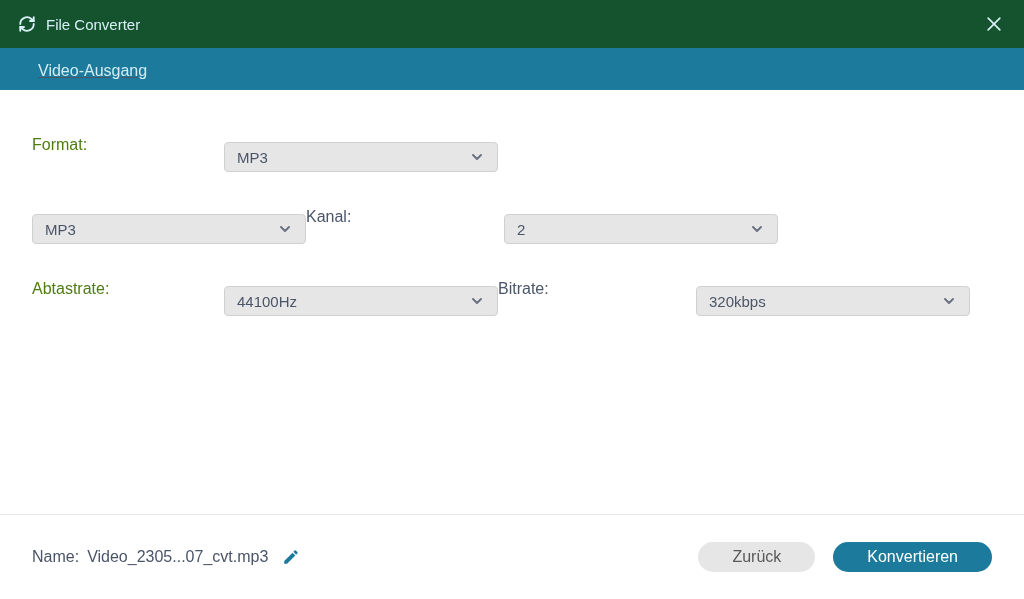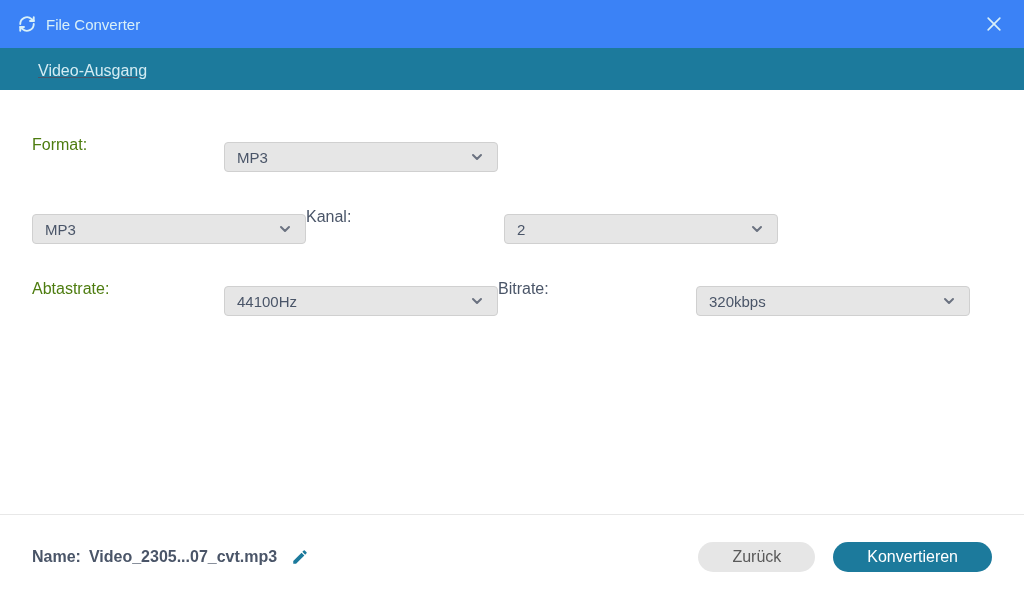--- a/index.html
+++ b/index.html
@@ -5,21 +5,21 @@
   * { box-sizing: border-box; margin: 0; padding: 0; }
   body {
     font-family: -apple-system, BlinkMacSystemFont, "Segoe UI", Arial, sans-serif;
     width: 1024px;
     height: 599px;
     overflow: hidden;
     background: #fff;
     color: #4a5568;
   }
   .titlebar {
-    background: #3b82f6;
+    background: #14532d;
     height: 48px;
     display: flex;
     align-items: center;
     padding: 16px 18px;
     color: #d8f0f8;
     font-size: 15px;
     position: relative;
   }
   .titlebar .app-icon {
     margin-right: 10px;
@@ -106,21 +106,20 @@
     display: flex;
     align-items: center;
     padding: 0 32px;
   }
   .name-row {
     display: flex;
     align-items: flex-end;
     font-size: 16px;
     color: #4a5568;
     flex: 1;
-    font-weight: bold;
   }
   .name-row .edit-icon {
     margin-left: 14px;
     cursor: pointer;
     display: flex;
     align-items: center;
   }
   .btn {
     height: 30px;
     border-radius: 19px;

